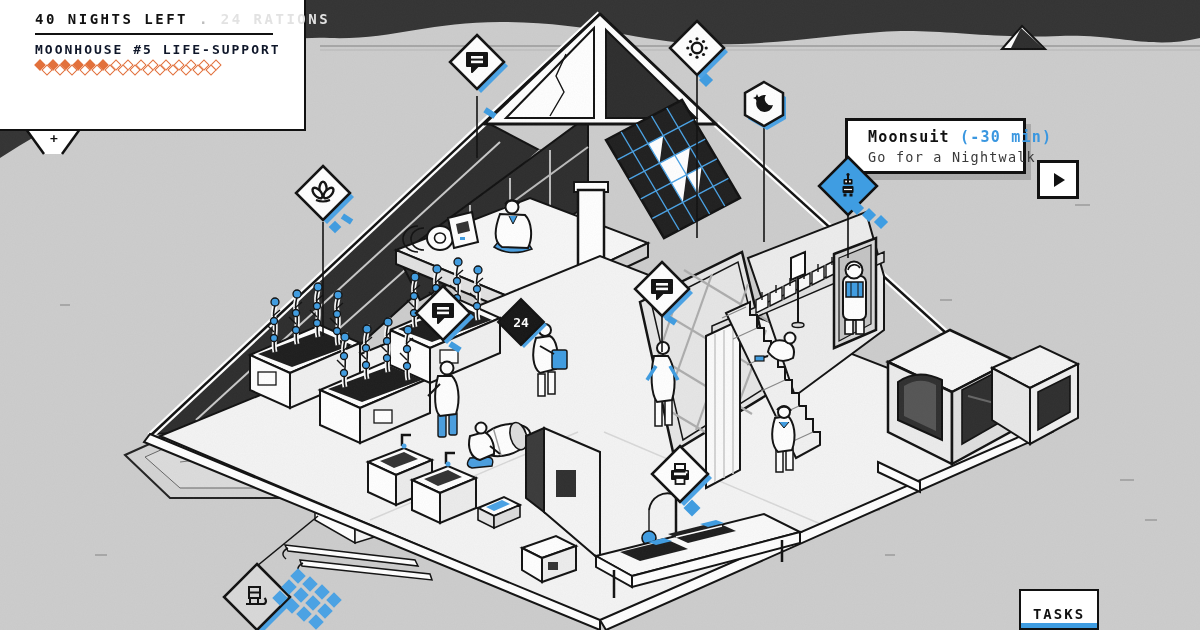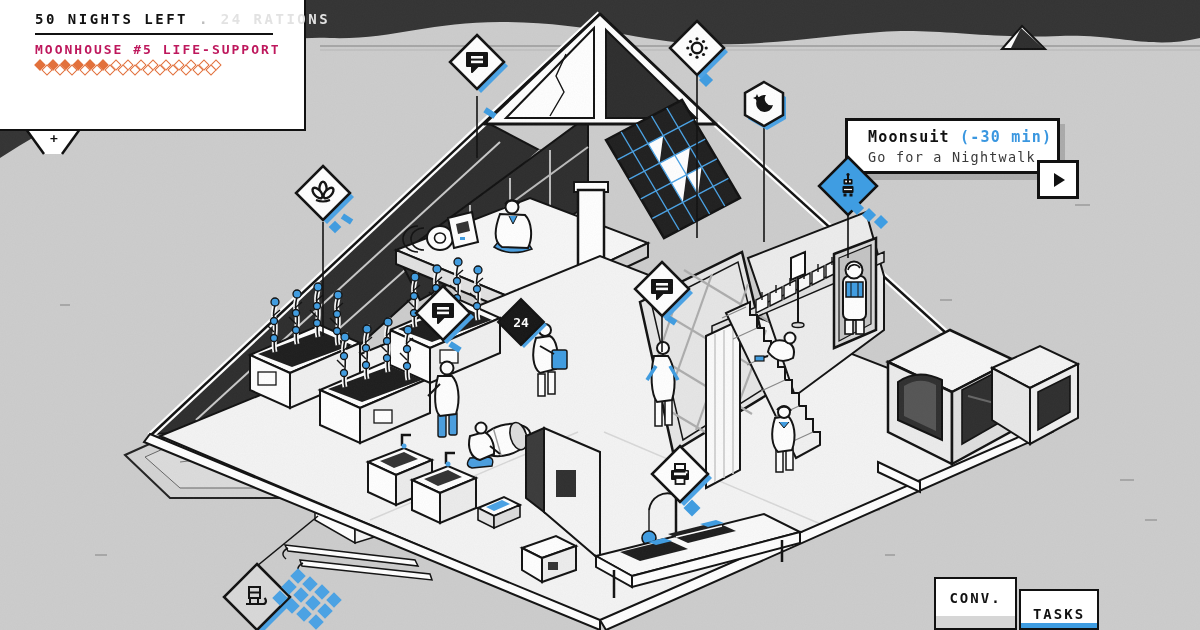--- a/index.html
+++ b/index.html
@@ -6,31 +6,31 @@
   #stage{position:relative;width:1200px;height:630px;overflow:hidden;background:#cdcdcd;
          font-family:"DejaVu Sans Mono","Liberation Mono",monospace;}
   #scene{position:absolute;left:0;top:0;}
   
   #status-panel{position:absolute;left:0;top:0;width:306px;height:131px;background:#fff;
     border-right:2.5px solid #111;border-bottom:2.5px solid #111;box-sizing:border-box;z-index:20;}
   .sp-row1{margin:11px 0 0 35px;font-size:14px;font-weight:bold;letter-spacing:2.5px;color:#111;white-space:nowrap;}
   .sp-sep{color:#bdbdbd;font-weight:bold;}
   .sp-rations{color:#e2e2e2;font-weight:bold;}
   .sp-divider{margin:6px 0 0 35px;width:238px;border-top:2px solid #111;}
-  .sp-row2{margin:7px 0 0 35px;font-size:13px;font-weight:bold;letter-spacing:2px;color:#be185d;}
+  .sp-row2{margin:7px 0 0 35px;font-size:13px;font-weight:bold;letter-spacing:2px;color:#0f172a;}
   .sp-timer{margin:1px 0 0 33px;font-size:38px;font-weight:bold;letter-spacing:2px;color:#111;}
   .sp-diamonds{margin:4px 0 0 36px;line-height:0;}
   .sp-diamonds .row2{margin-left:7px;margin-top:-3px;}
   .diamond{display:inline-block;width:8px;height:8px;border:1.7px solid #e2713c;
     transform:rotate(45deg);margin-right:4.6px;box-sizing:border-box;background:#fff;}
   .diamond.filled{background:#e2713c;}
   #panel-tail{position:absolute;left:22px;top:129px;z-index:19;}
   #panel-plus{position:absolute;left:50px;top:131px;font-size:13px;font-weight:bold;color:#111;z-index:21;}
   
-  #tooltip{position:absolute;left:845px;top:118px;width:215px;height:56px;background:#fff;
+  #tooltip{position:absolute;left:845px;top:118px;width:181px;height:56px;background:#fff;
     border:3px solid #111;box-sizing:border-box;box-shadow:5px 6px 0 rgba(0,0,0,0.16);
     padding:7px 0 0 20px;z-index:30;}
   .tt-line1{font-size:15px;font-weight:bold;letter-spacing:1.2px;color:#111;white-space:nowrap;}
   .tt-mod{color:#3a97e0;}
   .tt-line2{margin-top:3px;font-size:13.5px;letter-spacing:1.2px;color:#3a3a3a;white-space:nowrap;}
   #tt-play{position:absolute;left:1037px;top:160px;width:42px;height:39px;background:#fff;
     border:3px solid #111;box-sizing:border-box;display:flex;align-items:center;justify-content:center;z-index:31;cursor:pointer;}
   #robot-overlay{position:absolute;left:805px;top:148px;z-index:32;}
   
   .action-btn{position:absolute;background:#fff;border:2.5px solid #111;box-sizing:border-box;
@@ -538,21 +538,21 @@
     <rect x="-5.5" y="-5.5" width="11" height="11" transform="translate(310,584) rotate(45)"></rect>
     <rect x="-5.5" y="-5.5" width="11" height="11" transform="translate(322,592) rotate(45)"></rect>
     <rect x="-5.5" y="-5.5" width="11" height="11" transform="translate(334,600) rotate(45)"></rect>
   </g>
 
   <rect x="0" y="0" width="1200" height="630" filter="url(#grain)" fill="none" pointer-events="none"></rect>
 </svg>
 
 <div id="status-panel">
   <div class="sp-row1">
-    <span>50 NIGHTS LEFT</span>
+    <span>40 NIGHTS LEFT</span>
     <span class="sp-sep">.</span>
     <span class="sp-rations">24 RATIONS</span>
   </div>
   <div class="sp-divider"></div>
   <div class="sp-row2">MOONHOUSE #5 LIFE-SUPPORT</div>
   <div class="sp-diamonds">
     <div><span class="diamond filled"></span><span class="diamond filled"></span><span class="diamond filled"></span><span class="diamond filled"></span><span class="diamond filled"></span><span class="diamond filled"></span><span class="diamond"></span><span class="diamond"></span><span class="diamond"></span><span class="diamond"></span><span class="diamond"></span><span class="diamond"></span><span class="diamond"></span><span class="diamond"></span><span class="diamond"></span></div>
     <div class="row2"><span class="diamond"></span><span class="diamond"></span><span class="diamond"></span><span class="diamond"></span><span class="diamond"></span><span class="diamond"></span><span class="diamond"></span><span class="diamond"></span><span class="diamond"></span><span class="diamond"></span><span class="diamond"></span><span class="diamond"></span><span class="diamond"></span><span class="diamond"></span></div>
   </div>
 </div>
@@ -591,22 +591,18 @@
           <rect x="1.5" y="7.5" width="3" height="3" fill="#111"></rect>
     </g>
   </g>
   <g fill="#3f9de2">
     <rect x="-5" y="-5" width="10" height="10" transform="translate(52,60) rotate(45)"></rect>
     <rect x="-5" y="-5" width="10" height="10" transform="translate(64,67) rotate(45)"></rect>
     <rect x="-5" y="-5" width="10" height="10" transform="translate(76,74) rotate(45)"></rect>
   </g>
 </svg>
 
-<div id="btn-conv" class="action-btn">
-  <span>CONV.</span>
-  <div class="btn-strip"></div>
-</div>
 <div id="btn-tasks" class="action-btn">
   <span>TASKS</span>
   <div class="btn-strip blue"></div>
 </div>
 
 </div>
 
 </body></html>

